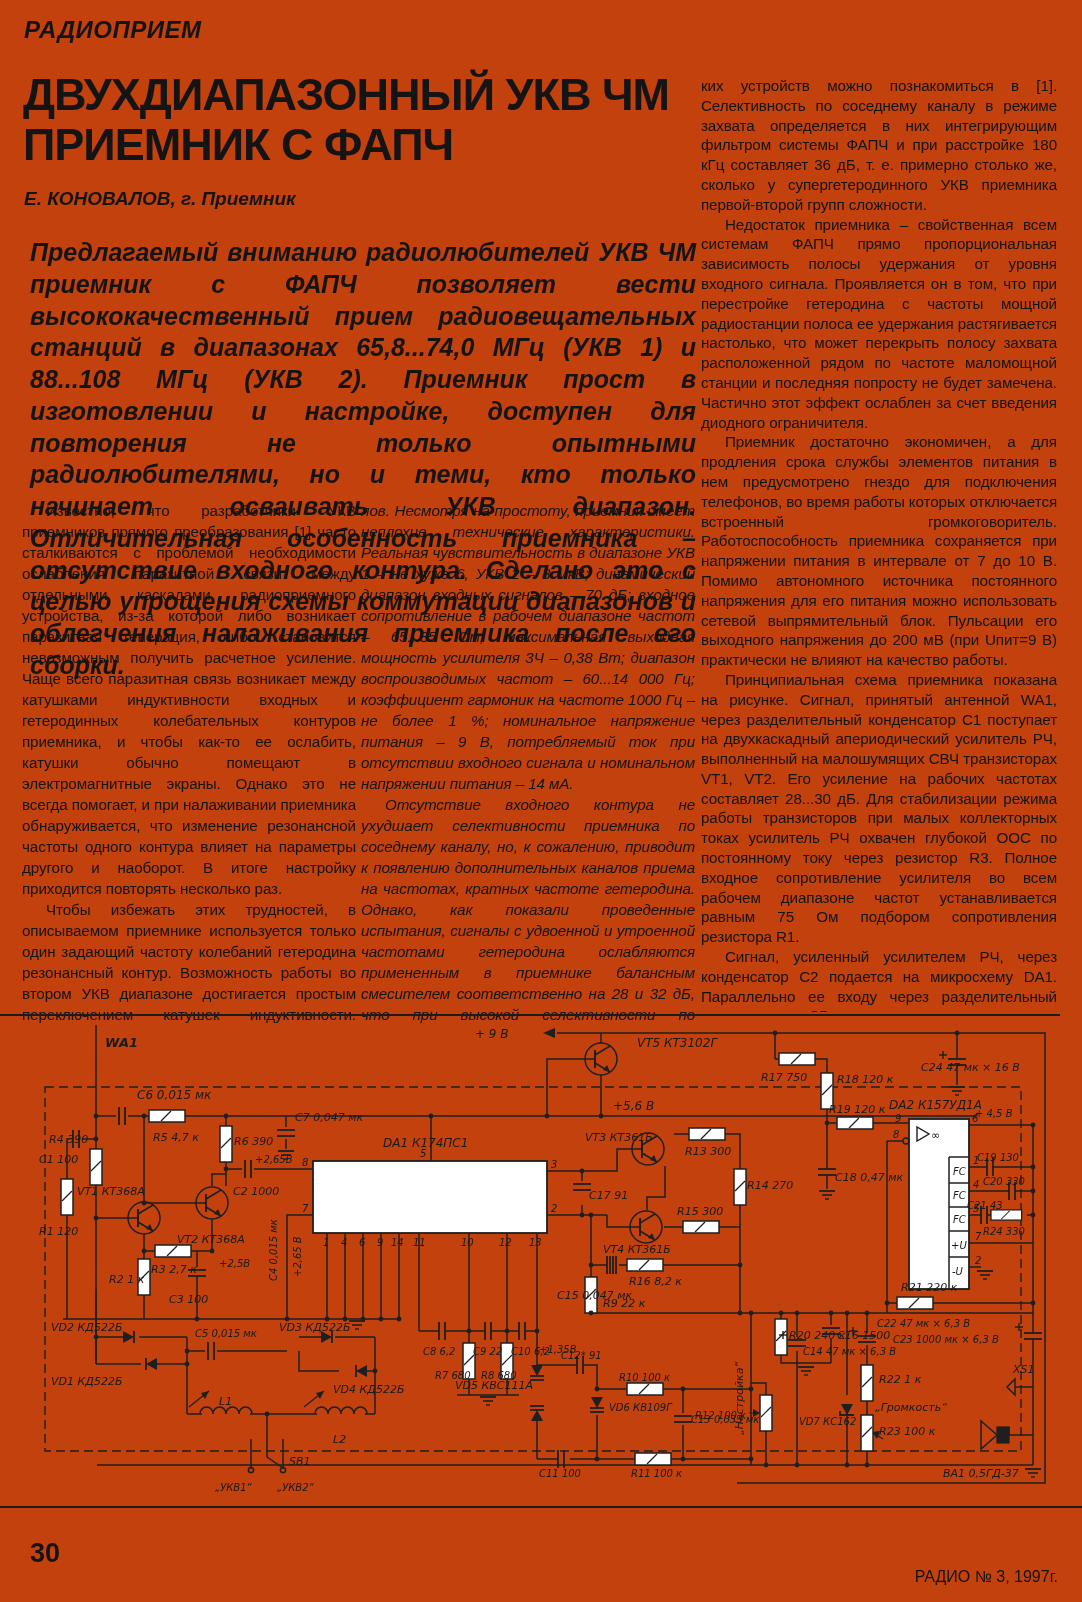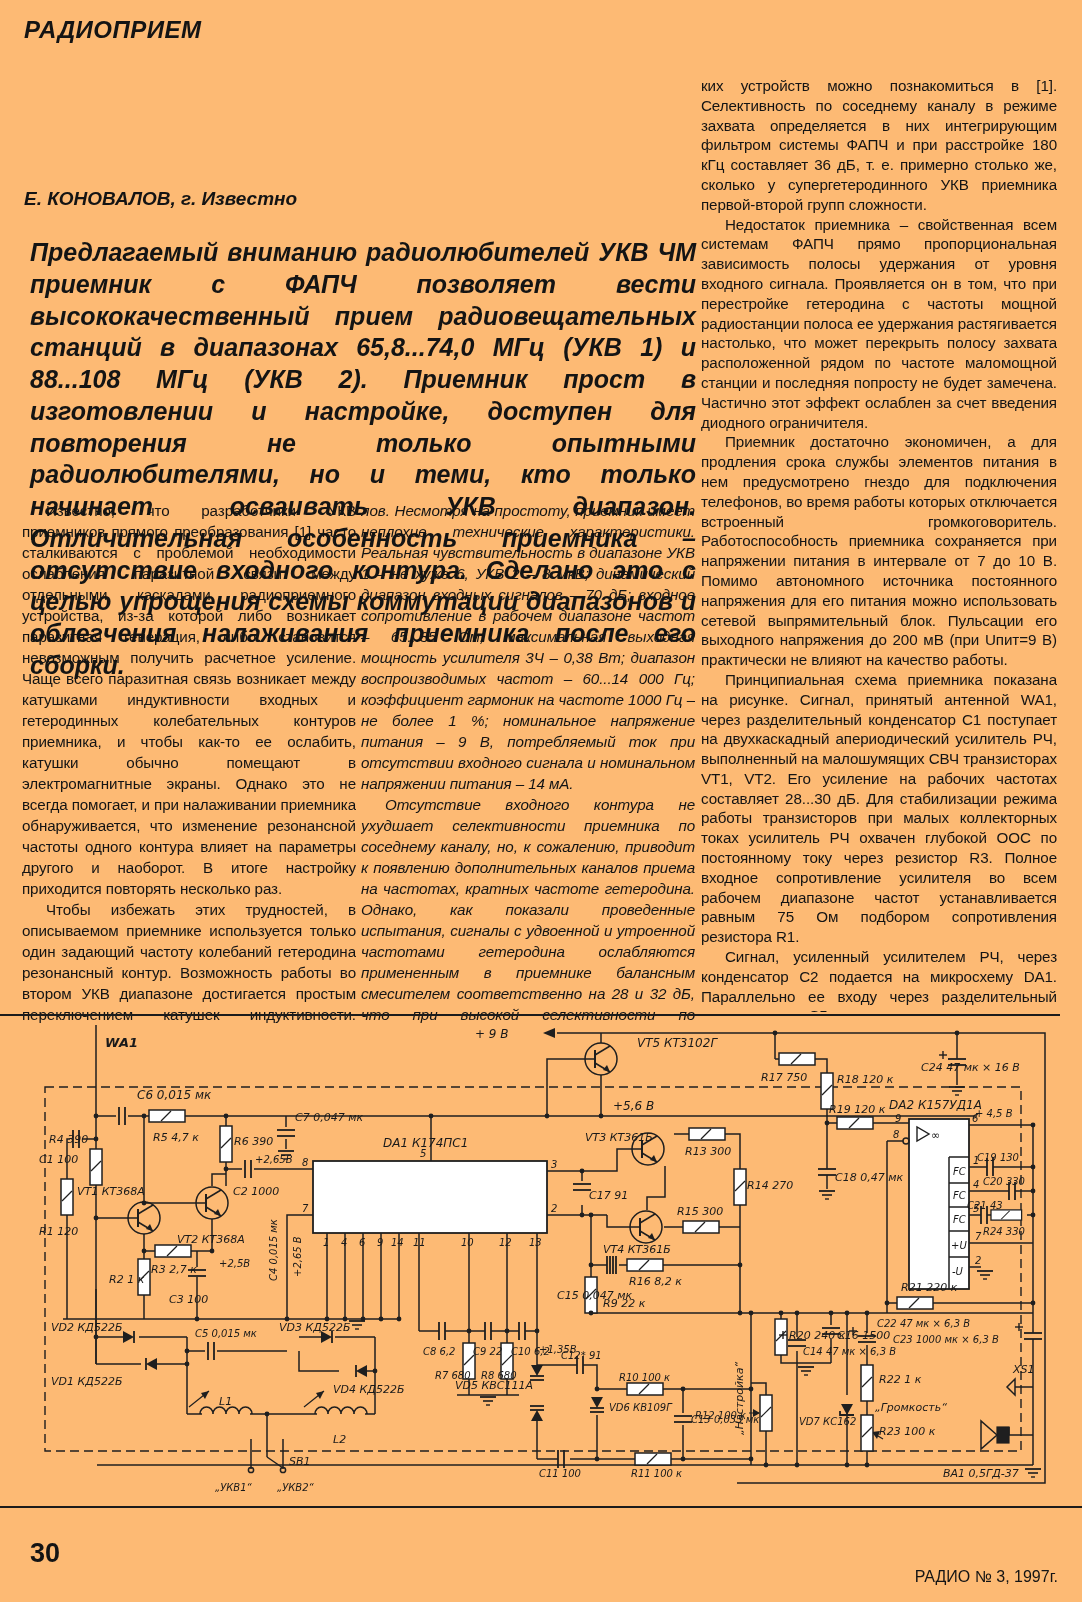--- a/index.html
+++ b/index.html
@@ -1,16 +1,16 @@
 <!DOCTYPE html>
 <html><head>
 <meta charset="utf-8">
 <style>
   html,body{margin:0;padding:0;background:#e8e8e4;}
-  .page{position:relative;width:1082px;height:1602px;background:#fdba74;color:#141414;
+  .page{position:relative;width:1082px;height:1602px;background:#c2410c;color:#141414;
         font-family:"Liberation Sans",sans-serif;overflow:hidden;}
   .kicker{position:absolute;left:24px;top:16px;font-size:24px;font-weight:bold;font-style:italic;letter-spacing:.5px;}
   .title{position:absolute;left:23px;top:70px;width:690px;font-size:45px;line-height:1.12;font-weight:bold;letter-spacing:-1px;}
   .author{position:absolute;left:24px;top:188px;font-size:19px;font-weight:bold;font-style:italic;}
   .lead{position:absolute;left:30px;top:237px;width:666px;font-size:25px;line-height:1.27;
         font-weight:bold;font-style:italic;text-align:justify;}
   .col{position:absolute;top:500px;width:334px;height:528px;overflow:hidden;
        font-size:15.2px;line-height:21px;text-align:justify;letter-spacing:-.1px;}
   .col p,.col3 p{margin:0;text-indent:24px;}
   .col p.cont,.col3 p.cont{text-indent:0;}
@@ -32,21 +32,22 @@
   .sym{stroke:#1f1f1f;stroke-width:1.5;fill:none;}
   .symf{stroke:#1f1f1f;stroke-width:1.2;fill:#1f1f1f;}
   .dot{fill:#1f1f1f;}
 </style>
 </head>
 <body>
 
 <div class="page">
 
   <div class="kicker">РАДИОПРИЕМ</div>
-  <div class="author">Е. КОНОВАЛОВ, г. Известно</div>
+  <div class="title">ДВУХДИАПАЗОННЫЙ УКВ ЧМ ПРИЕМНИК С ФАПЧ</div>
+  <div class="author">Е. КОНОВАЛОВ, г. Приемник</div>
   <div class="lead">Предлагаемый вниманию радиолюбителей УКВ ЧМ приемник с ФАПЧ позволяет вести высококачественный прием радиовещательных станций в диапазонах 65,8...74,0 МГц (УКВ 1) и 88...108 МГц (УКВ 2). Приемник прост в изготовлении и настройке, доступен для повторения не только опытными радиолюбителями, но и теми, кто только начинает осваивать УКВ диапазон. Отличительная особенность приемника – отсутствие входного контура. Сделано это с целью упрощения схемы коммутации диапазонов и облегчения налаживания приемника после его сборки.</div>
 
   <div class="col col1">
     <p>Известно, что разработчики УКВ приемников прямого преобразования [1] часто сталкиваются с проблемой необходимости ослабления паразитной связи между отдельными каскадами радиоприемного устройства, из-за которой либо возникает паразитная генерация, либо становится невозможным получить расчетное усиление. Чаще всего паразитная связь возникает между катушками индуктивности входных и гетеродинных колебательных контуров приемника, и чтобы как-то ее ослабить, катушки обычно помещают в электромагнитные экраны. Однако это не всегда помогает, и при налаживании приемника обнаруживается, что изменение резонансной частоты одного контура влияет на параметры другого и наоборот. В итоге настройку приходится повторять несколько раз.</p>
     <p>Чтобы избежать этих трудностей, в описываемом приемнике используется только один задающий частоту колебаний гетеродина резонансный контур. Возможность работы во втором УКВ диапазоне достигается простым переключением катушек индуктивности. Экранировка радиочастотной части потребовалась в приемнике лишь для устранения влияния рук оператора на частоту настройки при приеме слабых сигна-</p>
   </div>
   <div class="col col2">
     <p class="cont">лов. Несмотря на простоту, приемник имеет неплохие технические характеристики. Реальная чувствительность в диапазоне УКВ 1 – не хуже 6, УКВ 2 – 8 мкВ; динамический диапазон входных сигналов – 70 дБ; входное сопротивление в рабочем диапазоне частот – 65...85 Ом; максимальная выходная мощность усилителя 3Ч – 0,38 Вт; диапазон воспроизводимых частот – 60...14 000 Гц; коэффициент гармоник на частоте 1000 Гц – не более 1 %; номинальное напряжение питания – 9 В, потребляемый ток при отсутствии входного сигнала и номинальном напряжении питания – 14 мА.</p>
     <p>Отсутствие входного контура не ухудшает селективности приемника по соседнему каналу, но, к сожалению, приводит к появлению дополнительных каналов приема на частотах, кратных частоте гетеродина. Однако, как показали проведенные испытания, сигналы с удвоенной и утроенной частотами гетеродина ослабляются примененным в приемнике балансным смесителем соответственно на 28 и 32 дБ, что при высокой селективности по соседнему каналу более чем достаточно.</p>
     <p>Приемник построен по известной схеме прямого преобразования частоты с фазовым детектором. С принципами работы та-</p>

